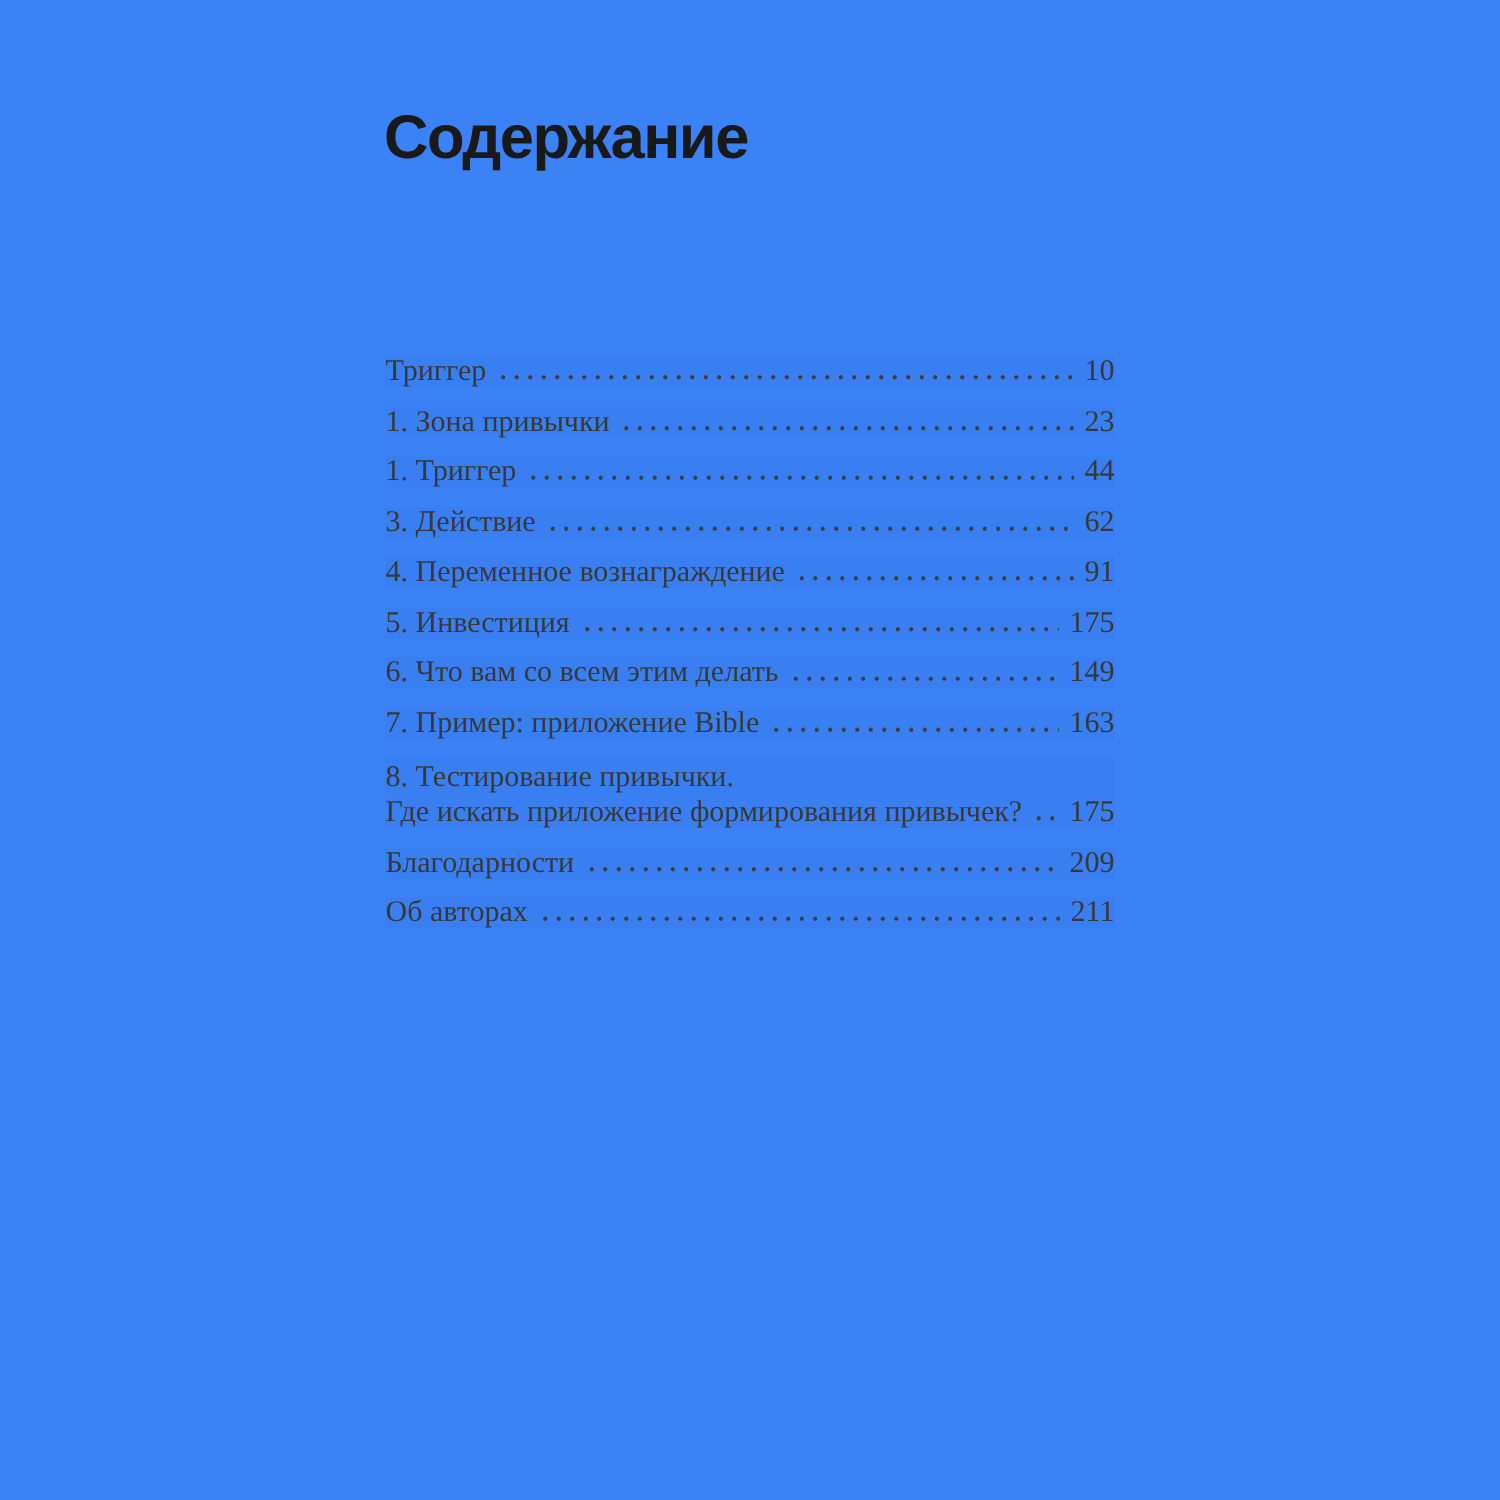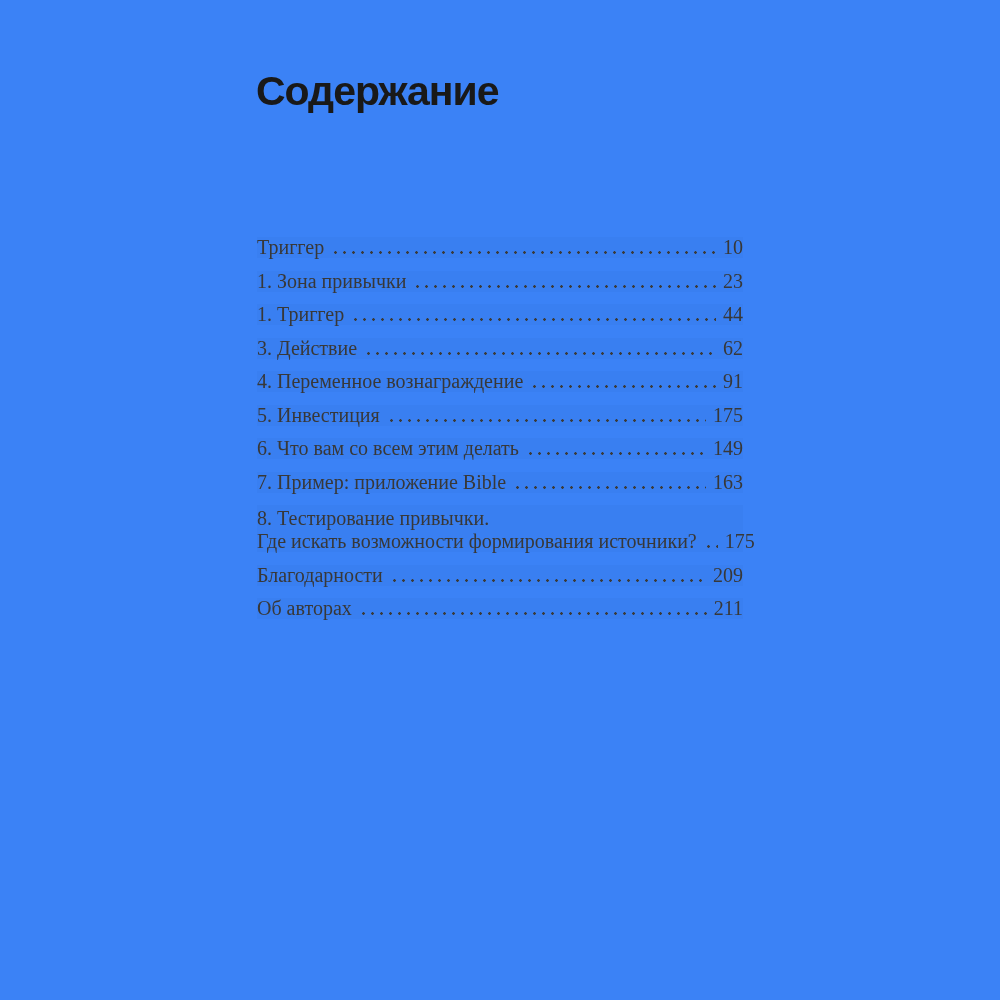--- a/index.html
+++ b/index.html
@@ -140,21 +140,21 @@
     <div class="toc-line">
       <span class="label">7. Пример: приложение Bible</span>
       <span class="leader"></span>
       <span class="pagenum">163</span>
     </div>
   </div>
 
   <div class="toc-entry">
     <div class="pre-line">8. Тестирование привычки.</div>
     <div class="toc-line">
-      <span class="label">Где искать возможности формирования источники?</span>
+      <span class="label">Где искать приложение формирования привычек?</span>
       <span class="leader"></span>
       <span class="pagenum">175</span>
     </div>
   </div>
 
 
   <div class="toc-entry">
 
     <div class="toc-line">
       <span class="label">Благодарности</span>

